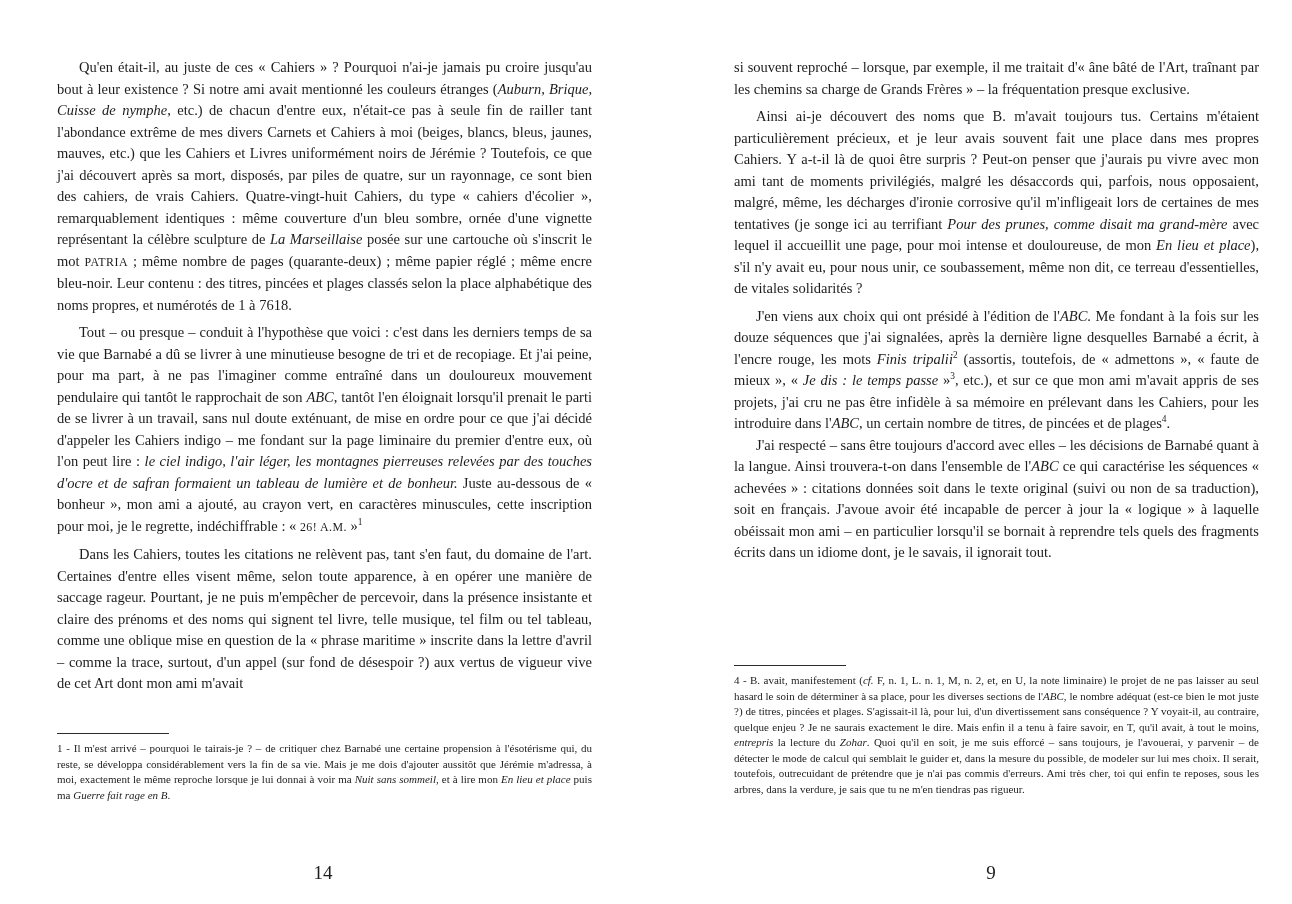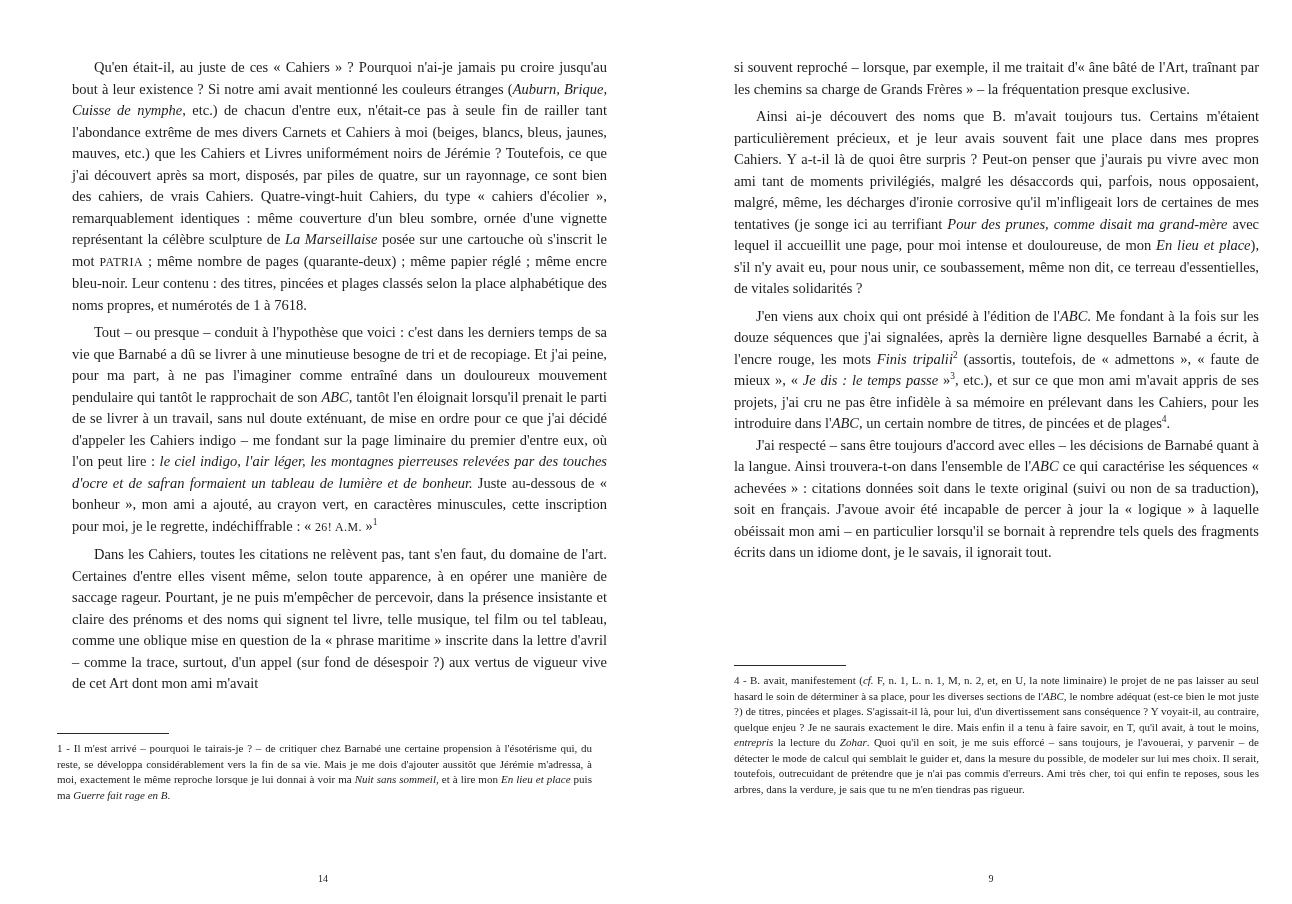--- a/index.html
+++ b/index.html
@@ -26,21 +26,21 @@
   .page-right { left: 668px; }
 
   .main-text {
     position: absolute;
     top: 57px;
     text-align: justify;
     font-size: 14.5px;
     line-height: 21.5px;
     hyphens: auto;
   }
-  .page-left  .main-text { left: 72px; width: 535px; }
+  .page-left  .main-text { left: 57px; width: 535px; }
   .page-right .main-text { left: 66px; width: 525px; }
 
   .para { margin: 0; }
   .para.indent { text-indent: 22px; }
   .para.space-before { margin-top: 6px; }
 
   em { font-style: italic; }
   sup { font-size: 0.65em; line-height: 0; vertical-align: super; }
   .smallcaps { font-size: 0.82em; letter-spacing: 0.04em; }
 
@@ -61,21 +61,21 @@
     margin-bottom: 7px;
   }
   .footnote-list p { margin: 0; }
 
   .page-number {
     position: absolute;
     bottom: 20px;
     left: 0;
     width: 100%;
     text-align: center;
-    font-size: 10px;
+    font-size: 19px;
     color: #1c1c1c;
   }
 </style>
 </head>
 <body>
 
 <div class="spread">
 
   <section class="page page-left">
     <div class="main-text">

